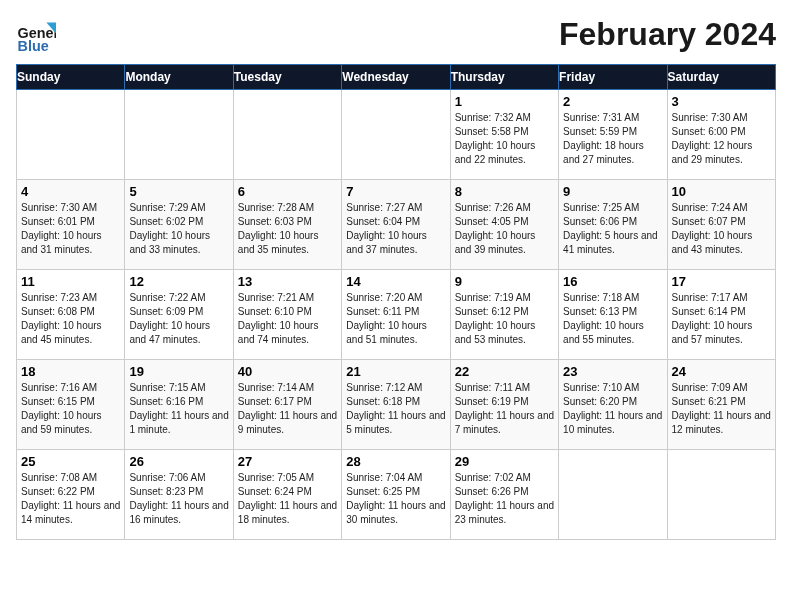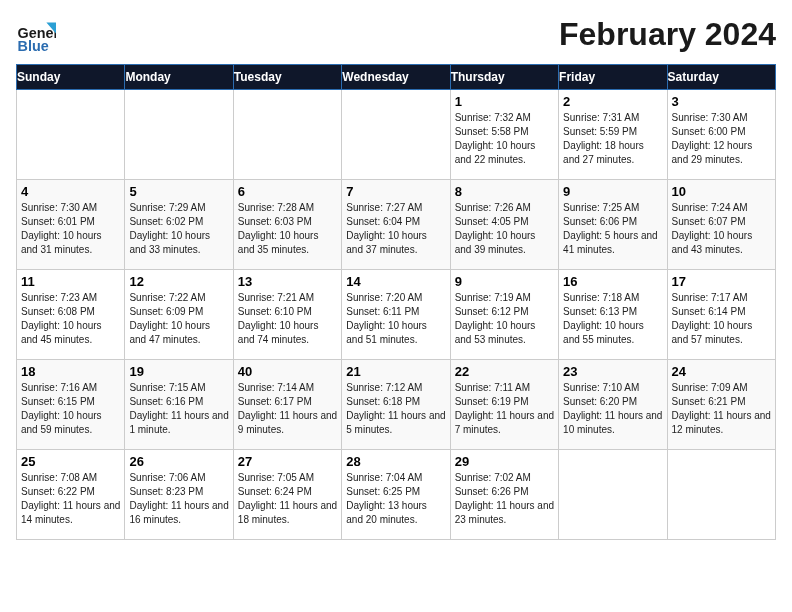--- a/index.html
+++ b/index.html
@@ -333,21 +333,21 @@
           <span>Sunrise: 7:05 AM</span><br>
           <span>Sunset: 6:24 PM</span><br>
           <span>Daylight: 11 hours and 18 minutes.</span>
         </div>
       </td>
         <td>
         <span class="day-num">28</span>
         <div class="cell-content">
           <span>Sunrise: 7:04 AM</span><br>
           <span>Sunset: 6:25 PM</span><br>
-          <span>Daylight: 13 hours and 20 minutes.</span>
+          <span>Daylight: 11 hours and 30 minutes.</span>
         </div>
       </td>
         <td>
         <span class="day-num">29</span>
         <div class="cell-content">
           <span>Sunrise: 7:02 AM</span><br>
           <span>Sunset: 6:26 PM</span><br>
           <span>Daylight: 11 hours and 23 minutes.</span>
         </div>
       </td>

